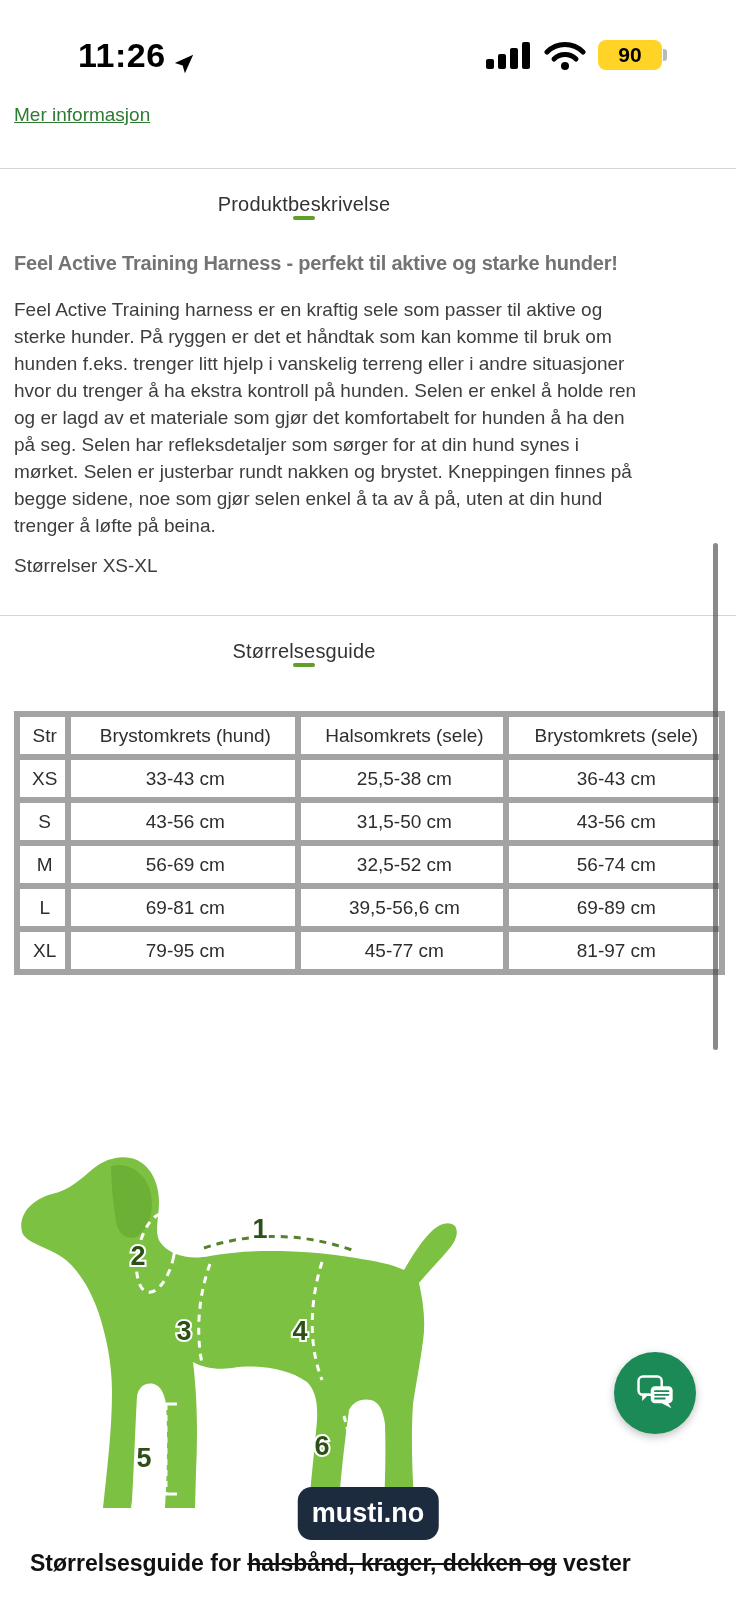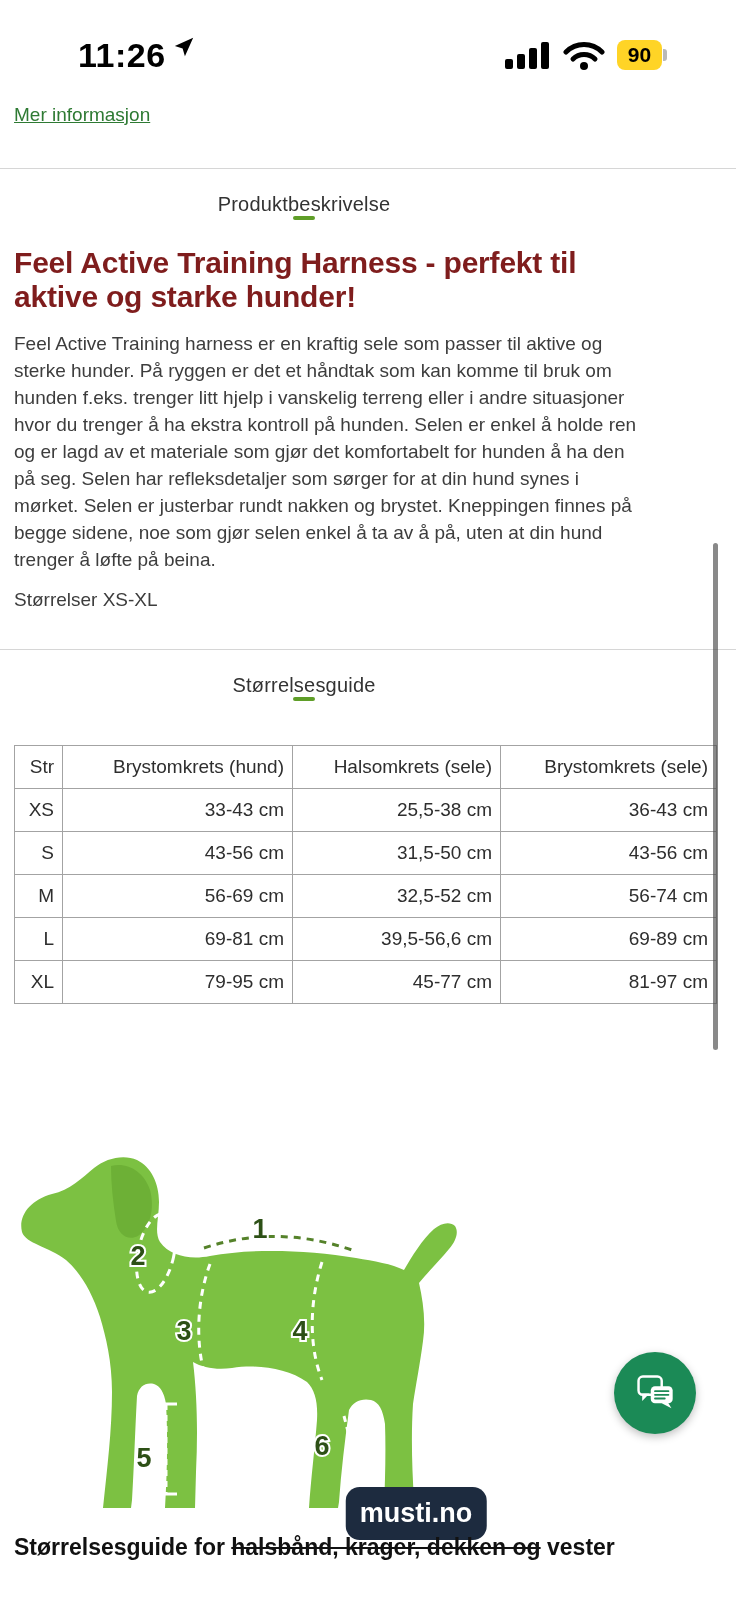--- a/index.html
+++ b/index.html
@@ -2,69 +2,69 @@
 <html><head>
 <meta charset="utf-8">
 <style>
   * { box-sizing: border-box; }
   body { margin:0; font-family:"Liberation Sans", sans-serif; background:#fff; }
   .page { position:relative; width:736px; height:1600px; background:#fff; overflow:hidden; }
 
   
   .status-bar { height:90px; display:flex; justify-content:space-between; align-items:center;
                 padding:20px 68px 0 78px; }
-  .time-wrap { display:flex; align-items:flex-start; gap:7px; }
+  .time-wrap { display:flex; align-items:flex-end; gap:7px; }
   .time { font-size:34px; font-weight:700; color:#000; letter-spacing:.5px; }
   .status-icons { display:flex; align-items:center; gap:12px; }
-  .battery { position:relative; width:45px; height:30px; background:#ffd426; border-radius:8px;
+  .battery { position:relative; width:64px; height:30px; background:#ffd426; border-radius:8px;
              display:flex; align-items:center; justify-content:center;
              font-size:21px; font-weight:700; color:#000; margin-right:6px; }
   .battery::after { content:""; position:absolute; right:-5px; top:9px; width:4px; height:12px;
                     background:#b9b9b9; border-radius:0 3px 3px 0; }
 
   
   .more-info { display:inline-block; margin:14px 0 0 14px; font-size:19px; font-weight:500;
                color:#2e7a33; text-decoration:underline; cursor:pointer; }
   .divider { border:none; border-top:1px solid #d6d6d6; margin:0; }
   .divider-1 { margin-top:42px; }
   .divider-2 { margin-top:38px; }
 
   .acc-header { display:flex; justify-content:space-between; align-items:center;
                 padding:24px 142px 0 14px; cursor:pointer;flex-direction:column; }
   .acc-title { font-size:20px; font-weight:500; color:#333; letter-spacing:.2px; }
   .minus-icon { width:22px; height:4px; background:#5f9e28; border-radius:2px; flex:0 0 auto; }
 
-  .prod-heading { margin:26px 14px 0; font-size:30px; line-height:34px; font-weight:700;
-                  color:#7f1d1d; max-width:640px; letter-spacing:-.2px; }
+  .prod-heading { margin:26px 14px 0; font-size:20px; line-height:34px; font-weight:700;
+                  color:#737373; max-width:640px; letter-spacing:-.2px; }
   .prod-body { margin:16px 14px 0; font-size:19px; line-height:27px; color:#3d3d3d; max-width:632px; }
   .prod-sizes { margin:16px 14px 0; font-size:19px; color:#3d3d3d; }
 
   .size-table { margin:44px 0 0 14px; border-collapse:collapse; }
-  .size-table th, .size-table td { border:1px solid #a3a3a3; font-size:19px; font-weight:400;
-                                   color:#2e2e2e; text-align:right; padding:0 8px 0 12px; height:43px; }
+  .size-table th, .size-table td { border:6px solid #a3a3a3; font-size:19px; font-weight:400;
+                                   color:#2e2e2e; text-align:center; padding:0 8px 0 12px; height:43px; }
   .col-str { width:48px; } .col-b1 { width:230px; } .col-h { width:208px; } .col-b2 { width:216px; }
 
   
   .dog-diagram { position:absolute; top:1150px; left:8px; width:470px; height:370px; }
   .dog-num { font-family:"Liberation Sans", sans-serif; font-size:27px; font-weight:700;
              fill:#2d5016; stroke:#fff; stroke-width:4px; paint-order:stroke; text-anchor:middle; }
 
   
   .chat-widget { position:absolute; top:1352px; right:40px; display:flex; align-items:center; gap:12px; }
   .chat-pill { background:#e8efe6; color:#243c2e; font-size:19px; padding:13px 22px;
                border-radius:26px; white-space:nowrap; cursor:pointer; }
   .chat-button { width:82px; height:82px; border-radius:50%; background:#1b8a56; border:none;
                  display:flex; align-items:center; justify-content:center; padding:0;
                  box-shadow:0 3px 8px rgba(0,0,0,.25); cursor:pointer; }
 
   
   .brand-badge { position:absolute; top:1487px; left:50%; transform:translateX(-50%);
                  background:#1d2b3f; color:#fff; font-size:27px; font-weight:700;
-                 padding:11px 14px; border-radius:14px;margin-left:48px; }
-  .bottom-heading { position:absolute; top:1534px; left:14px; margin:0; font-size:23px;
+                 padding:11px 14px; border-radius:14px; }
+  .bottom-heading { position:absolute; top:1534px; left:14px; margin:16px; font-size:23px;
                     font-weight:700; color:#111; width:700px; }
   .struck { text-decoration:line-through; text-decoration-thickness:2px; }
 
   .scrollbar-thumb { position:absolute; top:543px; right:18px; width:5px; height:507px;
                      background:#4a4a4a; border-radius:3px; opacity:.65; }
 </style>
 </head>
 <body>
 
 <div class="page">

